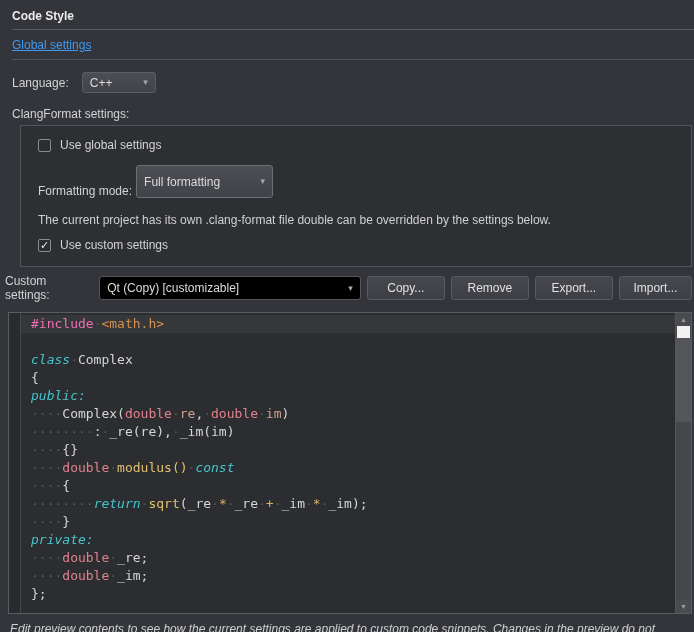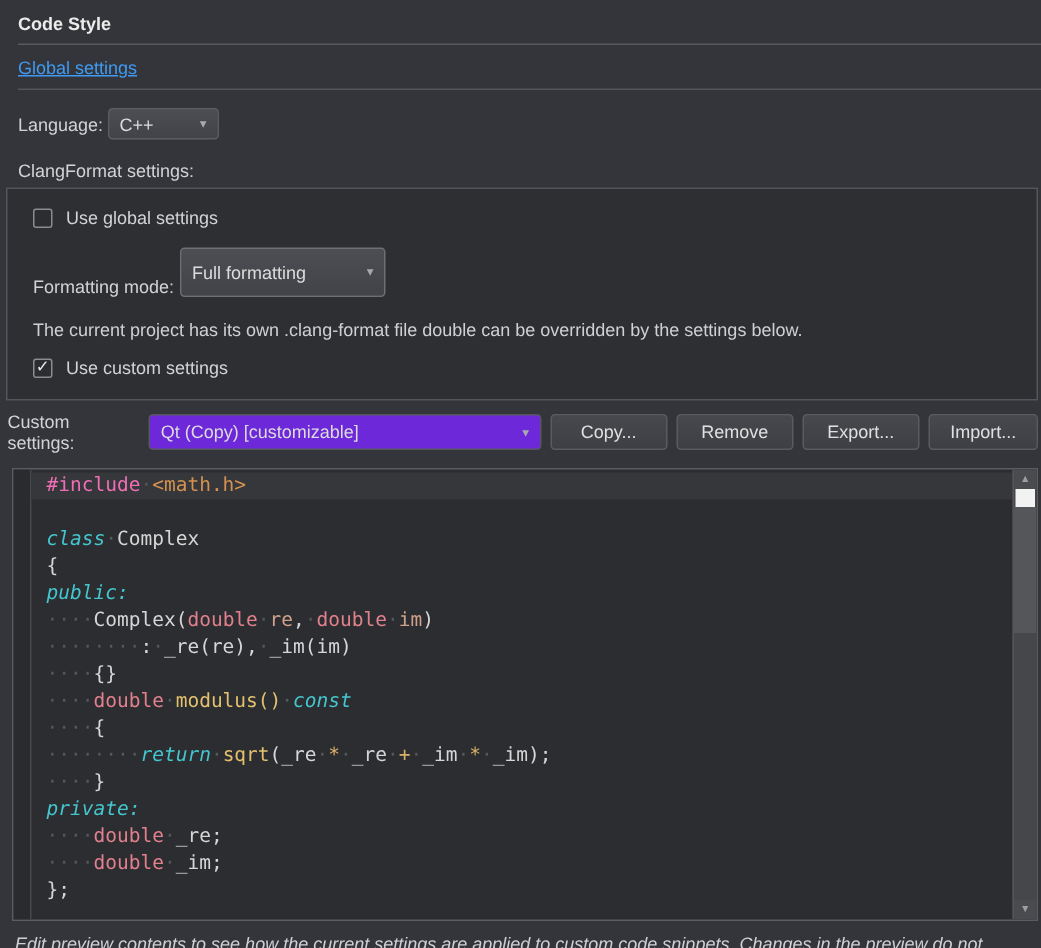--- a/index.html
+++ b/index.html
@@ -12,37 +12,37 @@
   }
   .page { padding-top:9px; }
 
   .title { margin-left:12px; font-size:12px; font-weight:bold; color:#ececec; }
   .hr { height:1px; background:#5a5b5f; margin:6px 0 0 12px; }
   .hr2 { height:1px; background:#54555a; margin:7px 0 0 12px; }
   .link-row { margin:8px 0 0 12px; }
   .link { color:#3f9bf2; text-decoration:underline; cursor:pointer; }
 
   .row { display:flex; align-items:center; }
-  .lang-row { margin:12px 0 0 12px; gap:3px; }
+  .lang-row { margin:12px 0 0 12px; gap:13px; }
 
   .combo {
     display:flex; align-items:center; justify-content:space-between;
     background:linear-gradient(#4d4e53,#424348);
     border:1px solid #606166; border-radius:3px;
     color:#dcdcdd; padding:0 7px; height:22px;
   }
   .combo-arrow { color:#a8a9ad; font-size:9px; line-height:1; margin-left:6px; }
   .lang-combo { width:74px; height:21px; border-color:#5c5d62; }
   .fmt-combo { width:137px; height:33px; border-color:#6e6f74; }
-  .custom-combo { width:268px; height:24px; background:#6d28d9; border-color:#56575c; }
+  .custom-combo { width:268px; height:24px; background:#000000; border-color:#56575c; }
 
   .cf-label { margin:14px 0 4px 12px; }
 
   .groupbox {
-    margin:0 2px 0 4px;
+    margin:0 2px 0 20px;
     border:1px solid #54555a;
     background:#2e2f33;
     padding:12px 10px 14px 17px;
   }
   .cb-row { display:flex; align-items:center; gap:9px; }
   .checkbox {
     width:13px; height:13px; border:1px solid #8b8c90; border-radius:2px;
     background:#2c2d31; display:inline-flex; align-items:center; justify-content:center;
     color:#e8e8e8; font-size:11px; line-height:1; cursor:pointer; flex:0 0 auto;
   }

